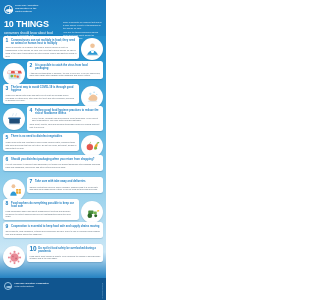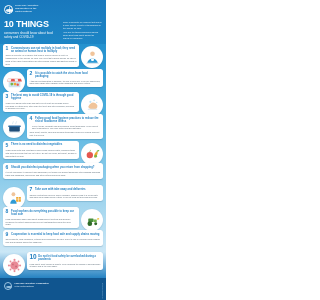--- a/index.html
+++ b/index.html
@@ -11,21 +11,21 @@
   #page {
     position: relative;
     width: 106px; height: 300px;
     background: linear-gradient(180deg, #1a7bbf 0%, #1f8ccb 10%, #2e9ad4 22%, #4fb0de 38%, #7ec6e8 54%, #a8d8ef 70%, #cbe7f6 84%, #1f7ec0 93%, #145a94 100%);
     overflow: hidden;
   }
 
   
   .header {
     position: relative;
-    height: 44px;
+    height: 36px;
     padding: 4px 4px 0 4px;
     background: linear-gradient(180deg,#1878bd 0%, #1d86c6 100%);
   }
   .logo-row { display: flex; align-items: center; gap: 2px; height: 11px; }
   .fao-mark {
     width: 9px; height: 9px; border-radius: 50%;
     border: 0.6px solid #ffffff;
     position: relative; flex: 0 0 auto;
     background: #1878bd;
   }

